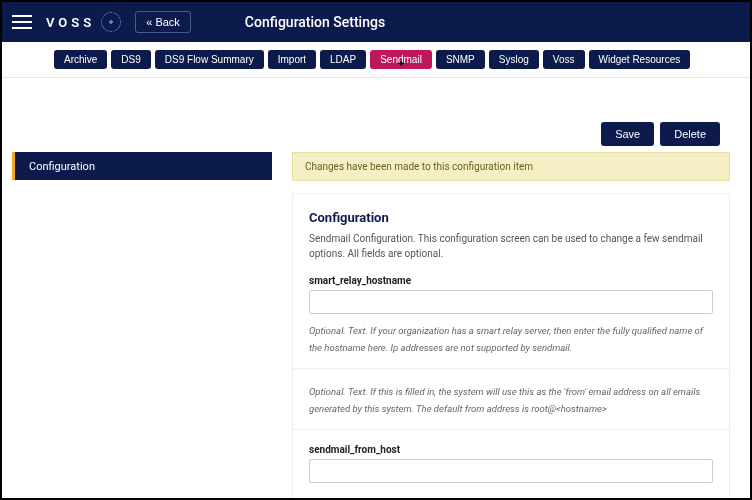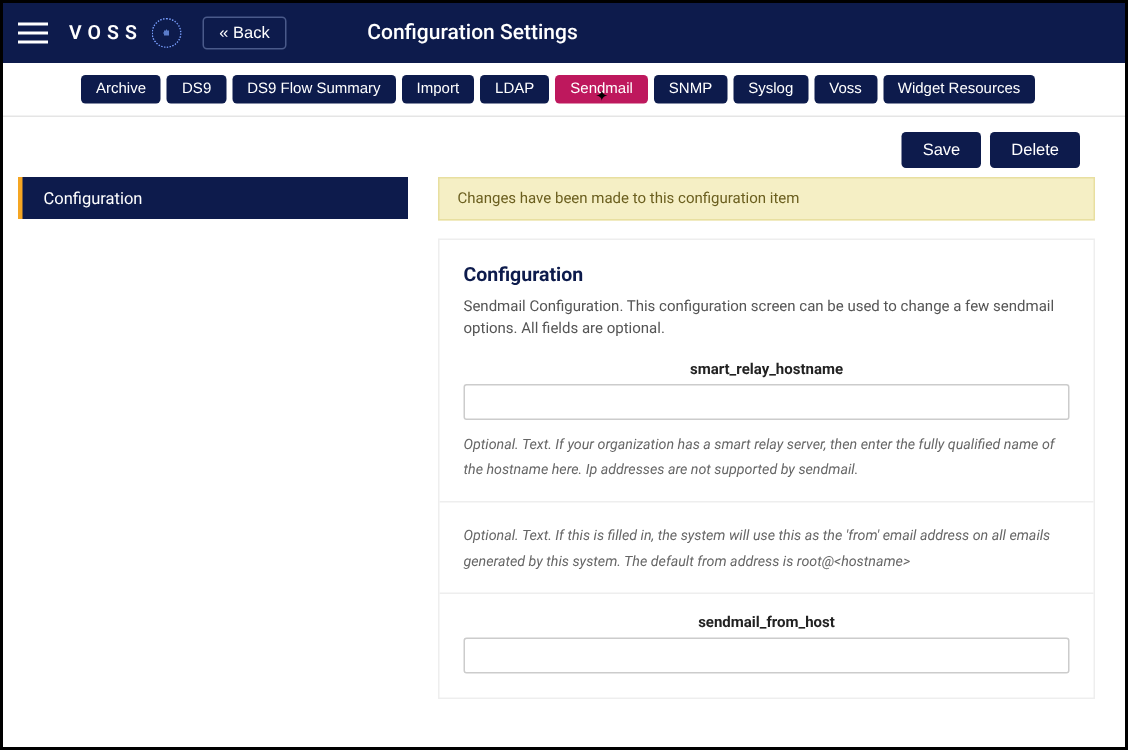--- a/index.html
+++ b/index.html
@@ -9,30 +9,30 @@
   .hamburger span { display: block; height: 2px; background: #fff; }
   .brand { display: flex; align-items: center; gap: 6px; font-weight: 600; letter-spacing: 4px; font-size: 13px; }
   .brand-logo { width: 20px; height: 20px; border-radius: 50%; background: radial-gradient(circle,#5a7bc9 2px,transparent 2px); border: 1px dotted #7aa0ff; position: relative; }
   .back-btn { background: #0d1b4c; border: 1px solid #4a5a8a; color: #fff; padding: 4px 10px; font-size: 11px; border-radius: 3px; cursor: pointer; }
   .page-title { font-size: 14px; font-weight: 500; padding-left: 40px; }
   .tabbar { display: flex; gap: 4px; padding: 8px 52px; background: #fff; border-bottom: 1px solid #e5e5e5; }
   .tab { background: #0d1b4c; color: #fff; padding: 4px 10px; font-size: 10px; border-radius: 3px; cursor: pointer; border: none; }
   .tab.active { background: #be185d; position: relative; }
   .cursor { position: absolute; left: 50%; top: 50%; margin-left:-4px; margin-top:-2px; font-size:10px; color:#000; pointer-events:none; }
   .action-row { display: flex; justify-content: flex-end; gap: 6px; padding: 10px 30px 6px; }
-  .action-btn { background: #0d1b4c; color: #fff; border: none; padding: 6px 14px; font-size: 11px; border-radius: 3px; cursor: pointer; }
+  .action-btn { background: #0d1b4c; color: #fff; border: none; padding: 6px 14px; font-size: 11px; border-radius: 3px; cursor: pointer; margin-top: 34px; }
   .main { display: flex; gap: 20px; padding: 0 10px 0 10px; height: calc(100% - 120px); overflow: hidden; }
   .sidecard { width: 260px; background: #0d1b4c; color: #fff; padding: 10px 14px; font-size: 11px; border-left: 3px solid #f5a623; height: 28px; display:flex; align-items:center; }
   .content-col { flex: 1; overflow-y: auto; padding-right: 10px; }
   .notice { background: #f5efc5; color: #6b5f1f; font-size: 10px; padding: 8px 12px; border:1px solid #e8dfa0; }
   .panel { border: 1px solid #eee; margin-top: 12px; padding: 16px 16px 8px; }
   .panel h3 { color: #0d1b4c; font-size: 13px; margin-bottom: 6px; }
   .panel .desc { font-size: 10px; color: #555; margin-bottom: 14px; line-height:1.5; }
   .field { margin-bottom: 8px; }
-  .field-label { font-size: 10px; font-weight: 700; color: #222; margin-bottom: 4px; display:block;text-align:center; }
+  .field-label { font-size: 10px; font-weight: 700; color: #222; margin-bottom: 4px; display:block; }
   .field input { width: 100%; padding: 5px 6px; font-size: 11px; border: 1px solid #ccc; border-radius: 2px; }
   .help { font-size: 9.5px; font-style: italic; color: #666; line-height: 1.8; margin-top: 6px; margin-bottom: 12px; }
   .sep { border-top: 1px solid #eee; margin: 6px -16px 14px; }
   .content-col::-webkit-scrollbar { width: 8px; }
   .content-col::-webkit-scrollbar-thumb { background: #ccc; border-radius:4px; }
 </style>
 </head>
 <body>
 
 <div class="topbar">

